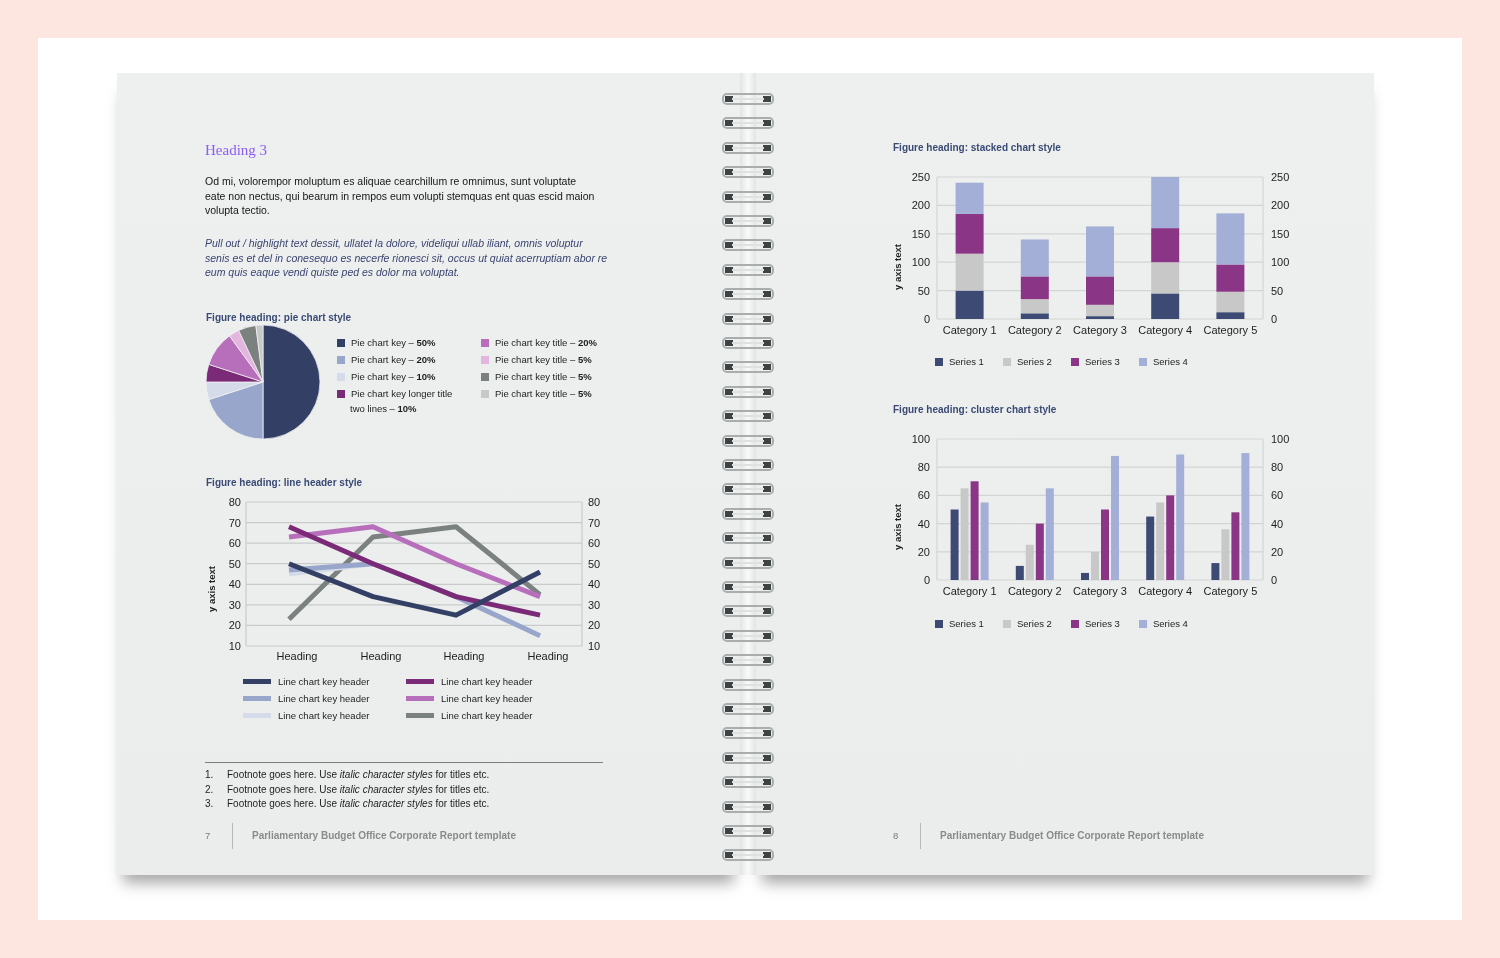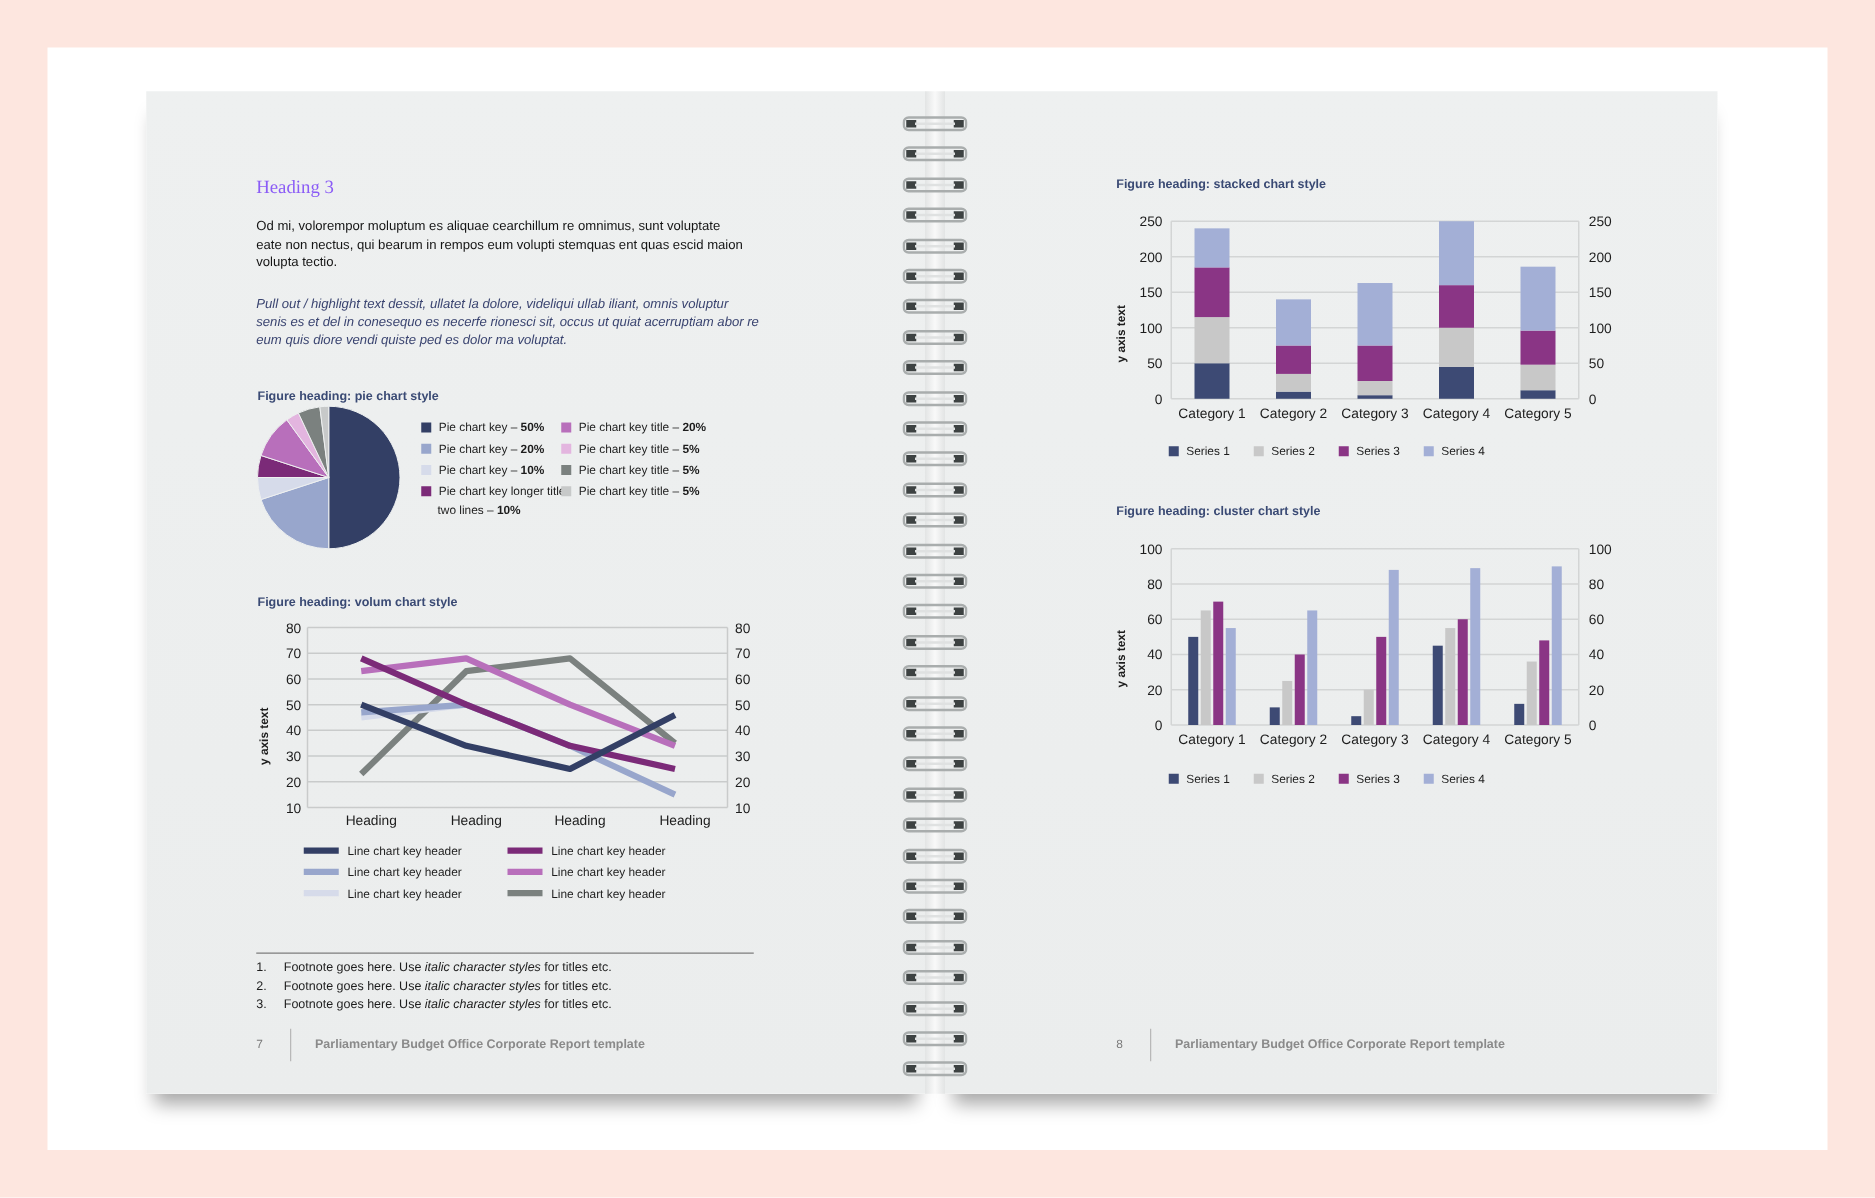--- a/index.html
+++ b/index.html
@@ -239,21 +239,21 @@
 
 <div class="abs body-text" style="left:205px;top:174px;width:410px;">
   <div>Od mi, volorempor moluptum es aliquae cearchillum re omnimus, sunt voluptate</div>
   <div>eate non nectus, qui bearum in rempos eum volupti stemquas ent quas escid maion</div>
   <div>volupta tectio.</div>
 </div>
 
 <div class="abs pullout" style="left:205px;top:236px;width:410px;">
   <div>Pull out / highlight text dessit, ullatet la dolore, videliqui ullab iliant, omnis voluptur</div>
   <div>senis es et del in conesequo es necerfe rionesci sit, occus ut quiat acerruptiam abor re</div>
-  <div>eum quis diore vendi quiste ped es dolor ma voluptat.</div>
+  <div>eum quis eaque vendi quiste ped es dolor ma voluptat.</div>
 </div>
 
 <div class="abs fig-h" style="left:206px;top:312px;">Figure heading: pie chart style</div>
 
 <svg class="abs" style="left:200px;top:316px;" width="126" height="132">
   <g id="pie-g">
       <path d="M63,66 L63,9 A57,57 0 0 1 63,123 Z" fill="#333f65" stroke="#eef0f0" stroke-width="0.8"></path>
       <path d="M63,66 L63,123 A57,57 0 0 1 8.78977857117625,83.61396867937201 Z" fill="#98a6cc" stroke="#eef0f0" stroke-width="0.8"></path>
       <path d="M63,66 L8.78977857117625,83.61396867937201 A57,57 0 0 1 6,66 Z" fill="#d6dbea" stroke="#eef0f0" stroke-width="0.8"></path>
       <path d="M63,66 L6,66 A57,57 0 0 1 8.789778571176242,48.38603132062801 Z" fill="#7b2a78" stroke="#eef0f0" stroke-width="0.8"></path>
@@ -264,28 +264,28 @@
     </g>
 </svg>
 
 <div class="abs" style="left:337px;top:337px;">
   <div class="lg" style="height:17px;"><span class="sw pie-sw" style="background: rgb(51, 63, 101);"></span><span>Pie chart key – </span><b>50%</b></div>
   <div class="lg" style="height:17px;"><span class="sw pie-sw" style="background: rgb(152, 166, 204);"></span><span>Pie chart key – </span><b>20%</b></div>
   <div class="lg" style="height:17px;"><span class="sw pie-sw" style="background: rgb(214, 219, 234);"></span><span>Pie chart key – </span><b>10%</b></div>
   <div class="lg" style="height:15px;"><span class="sw pie-sw" style="background: rgb(123, 42, 120);"></span><span>Pie chart key longer title</span></div>
   <div class="lg" style="padding-left:13px;"><span>two lines – </span><b>10%</b></div>
 </div>
-<div class="abs" style="left:449px;top:337px;">
+<div class="abs" style="left:481px;top:337px;">
   <div class="lg" style="height:17px;"><span class="sw pie-sw" style="background: rgb(184, 111, 187);"></span><span>Pie chart key title – </span><b>20%</b></div>
   <div class="lg" style="height:17px;"><span class="sw pie-sw" style="background: rgb(227, 181, 223);"></span><span>Pie chart key title – </span><b>5%</b></div>
   <div class="lg" style="height:17px;"><span class="sw pie-sw" style="background: rgb(123, 129, 127);"></span><span>Pie chart key title – </span><b>5%</b></div>
   <div class="lg" style="height:17px;"><span class="sw pie-sw" style="background: rgb(199, 201, 201);"></span><span>Pie chart key title – </span><b>5%</b></div>
 </div>
 
-<div class="abs fig-h" style="left:206px;top:477px;">Figure heading: volum chart style</div>
+<div class="abs fig-h" style="left:206px;top:477px;">Figure heading: line header style</div>
 <svg class="abs" style="left:200px;top:490px;" width="410" height="180">
   <g id="line-grid">
       <line x1="46" x2="382" y1="12" y2="12" stroke="#c9cbcb" stroke-width="1.2"></line>
       <text x="41" y="16" text-anchor="end" font-size="11" fill="#1d1d1d">80</text>
       <text x="388" y="16" text-anchor="start" font-size="11" fill="#1d1d1d">80</text>
       <line x1="46" x2="382" y1="32.571428571428584" y2="32.571428571428584" stroke="#c9cbcb" stroke-width="1.2"></line>
       <text x="41" y="36.571428571428584" text-anchor="end" font-size="11" fill="#1d1d1d">70</text>
       <text x="388" y="36.571428571428584" text-anchor="start" font-size="11" fill="#1d1d1d">70</text>
       <line x1="46" x2="382" y1="53.14285714285714" y2="53.14285714285714" stroke="#c9cbcb" stroke-width="1.2"></line>
       <text x="41" y="57.14285714285714" text-anchor="end" font-size="11" fill="#1d1d1d">60</text>

